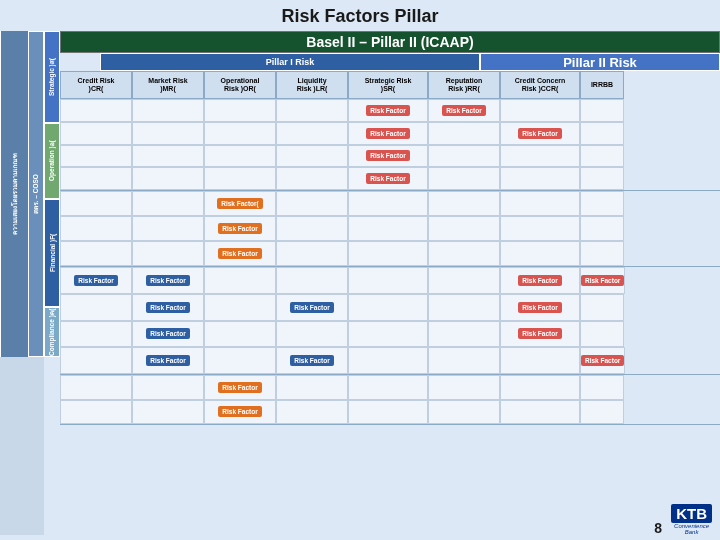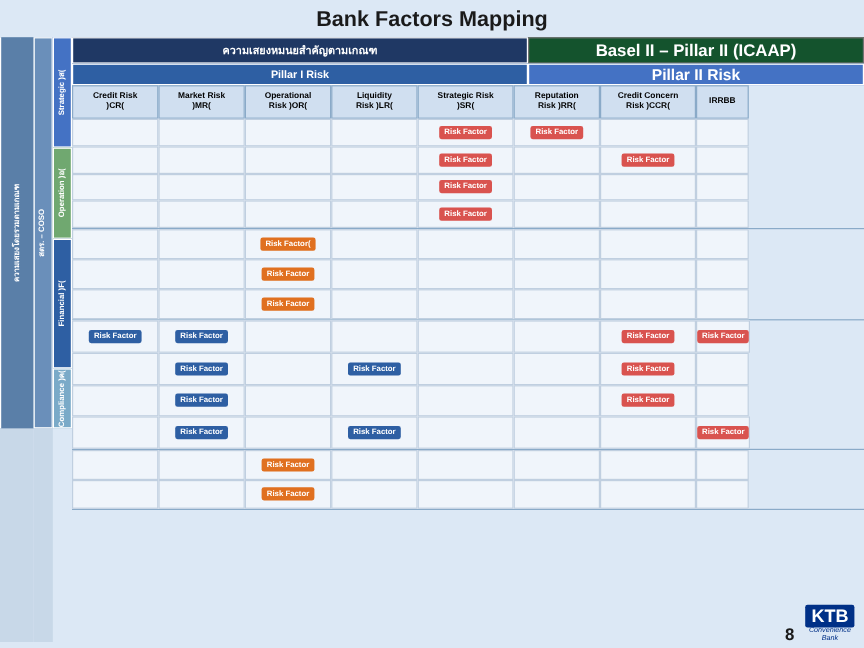--- a/index.html
+++ b/index.html
@@ -64,20 +64,21 @@
       display: flex;
       align-items: center;
       justify-content: center;
       border: 1px solid #737373;
     }
 
     .pillar-headers {
       display: flex;
       flex-direction: row;
       height: 18px;
+      padding-left: 40px;
     }
 
     .pillar-1 {
       background: #2e5fa3;
       color: white;
       font-size: 9px;
       font-weight: bold;
       text-align: center;
       flex: 0 0 380px;
       display: flex;
@@ -249,21 +250,21 @@
     .inner-row-label.st { flex: 0 0 92px; background: #4472c4; }
     .inner-row-label.op { flex: 0 0 76px; background: #70a870; }
     .inner-row-label.fi { flex: 0 0 108px; background: #2e5fa3; }
     .inner-row-label.co { flex: 0 0 50px; background: #7aaac8; }
   </style>
 </head>
 <body>
 
 <div class="page-container">
 
-  <div class="page-title">Bank Factors  Mapping</div>
+  <div class="page-title">Risk Factors  Pillar</div>
 
   <div class="outer-wrapper">
 
     <div class="side-vert-labels">
       <div class="side-vert-top">ความเสยงโดยรวมตามเกณฑ</div>
       <div class="side-vert-bottom"></div>
     </div>
 
     <div class="inner-left-labels">
 
@@ -278,21 +279,20 @@
       <div class="inner-left-labels">
         <div class="inner-row-label st">Strategic )ส(</div>
         <div class="inner-row-label op">Operation )อ(</div>
         <div class="inner-row-label fi">Financial )F(</div>
         <div class="inner-row-label co">Compliance )ค(</div>
       </div>
 
       <div class="table-area">
 
         <div class="top-headers">
-          <div class="header-thai">ความเสยงหมนยสำคัญตามเกณฑ</div>
           <div class="header-basel">Basel II – Pillar II (ICAAP)</div>
         </div>
 
         <div class="pillar-headers">
           <div class="pillar-1">Pillar I Risk</div>
           <div class="pillar-2">Pillar II Risk</div>
         </div>
 
         <div class="col-headers">
           <div class="col-header credit">Credit Risk<br>)CR(</div>

